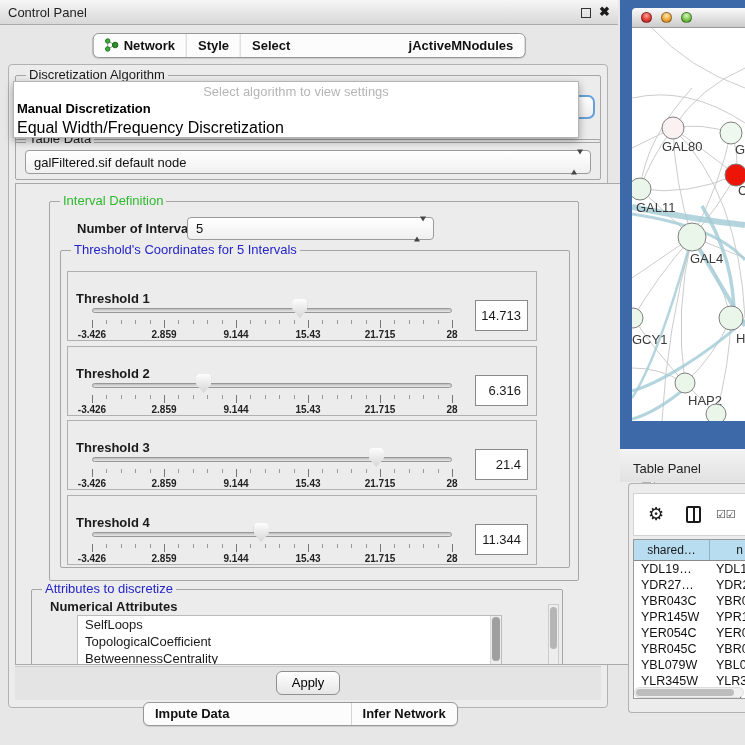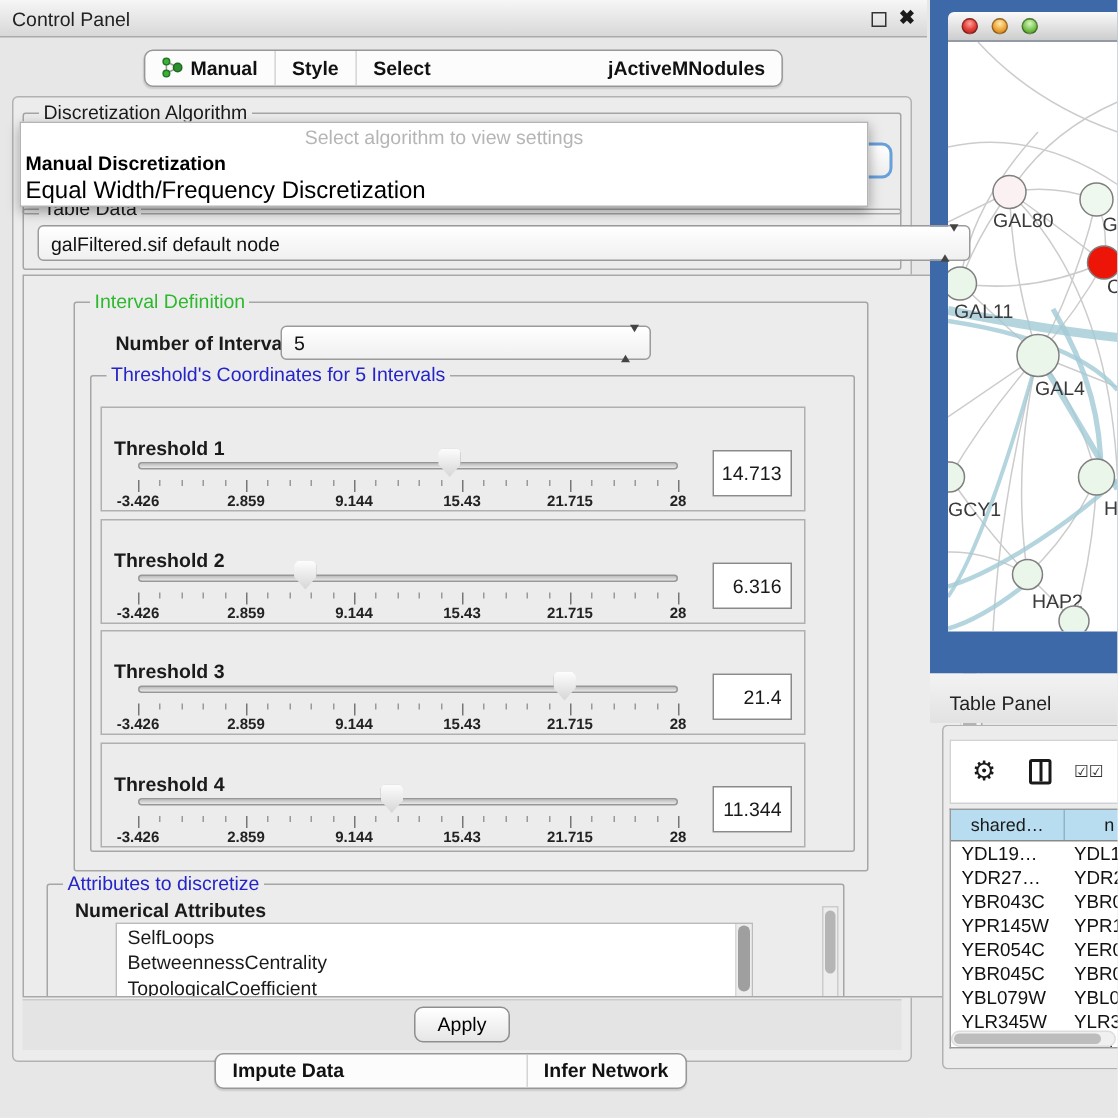--- a/index.html
+++ b/index.html
@@ -44,21 +44,21 @@
   .popup-item1 { position:absolute; left:3px; top:19px; font-weight:bold; font-size:13px; color:#000; }
   .popup-item2 { position:absolute; left:3px; top:37px; font-size:16px; color:#000; }
 
   .fs-tabledata { left:6px; top:74px; width:586px; height:41px; z-index:2; }
   .combo { background:linear-gradient(#ffffff,#f0f0f0); border:1px solid #9b9b9b; border-radius:4px;
     font-size:13px; color:#111; position:absolute; }
   .combo .val { position:absolute; left:8px; top:0; line-height:22px; }
   .spinner { position:absolute; right:7px; top:50%; transform:translateY(-50%); }
   .spinner .up { width:0; height:0; border-left:3.5px solid transparent; border-right:3.5px solid transparent; border-bottom:5px solid #444; }
   .spinner .down { width:0; height:0; border-left:3.5px solid transparent; border-right:3.5px solid transparent; border-top:5px solid #444; margin-top:2px; }
-  .td-combo { left:16px; top:85px; width:622px; height:24px; z-index:3; }
+  .td-combo { left:16px; top:85px; width:566px; height:24px; z-index:3; }
   .td-combo .val { line-height:23px; }
 
   .scrollpane { position:absolute; left:6px; top:118px; width:640px; height:482px;
     border:1px solid #a9a9a9; background:#ececec; overflow:hidden; }
   .sp-vtrack { position:absolute; right:1px; top:1px; width:13px; height:478px; background:#f2f2f2; border-left:1px solid #dcdcdc; }
   .sp-vthumb { position:absolute; right:2px; top:25px; width:9px; height:350px; background:#b4b4b4; border-radius:5px; }
 
   .fs-interval { left:33px; top:17px; width:530px; height:380px; }
   .noi-label { position:absolute; left:27px; top:19px; font-weight:bold; font-size:13px; }
   .noi-combo { left:137px; top:15px; width:247px; height:23px; }
@@ -151,21 +151,21 @@
       <span style="display:inline-flex">
         <svg width="14" height="15" viewBox="0 0 14 15">
           <line x1="3" y1="3" x2="10.5" y2="7" stroke="#9a9a9a" stroke-width="1"></line>
           <line x1="3" y1="11" x2="10.5" y2="7" stroke="#9a9a9a" stroke-width="1"></line>
           <line x1="3" y1="3" x2="3" y2="11" stroke="#9a9a9a" stroke-width="1"></line>
           <circle cx="3" cy="3" r="2.2" fill="#3fae3f" stroke="#1e7a1e"></circle>
           <circle cx="3" cy="11" r="2.2" fill="#3fae3f" stroke="#1e7a1e"></circle>
           <circle cx="10.5" cy="7" r="2.8" fill="#2e8f2e" stroke="#1e6a1e"></circle>
         </svg>
       </span>
-      <span>Manual</span>
+      <span>Network</span>
     </div>
     <div class="tab div">
         <span>Style</span>
       </div>
     <div class="tab div">
         <span>Select</span>
       </div>
     <div class="tab selected">
         <span>Cyni Toolbox</span>
       </div>
@@ -377,22 +377,22 @@
             <div class="value-box">11.344</div>
           </div>
         </div>
       </div>
 
       <div class="fieldset fs-attr">
         <span class="legend blue">Attributes to discretize</span>
         <span class="num-label">Numerical Attributes</span>
         <div class="attr-list">
           <div class="attr-item">SelfLoops</div>
+          <div class="attr-item">TopologicalCoefficient</div>
           <div class="attr-item">BetweennessCentrality</div>
-          <div class="attr-item">TopologicalCoefficient</div>
           <div class="list-vtrack">
               <div class="list-vthumb"></div>
             </div>
         </div>
         <div class="side-scroll">
             <div class="side-thumb"></div>
           </div>
       </div>
 
       <div class="sp-vtrack">

